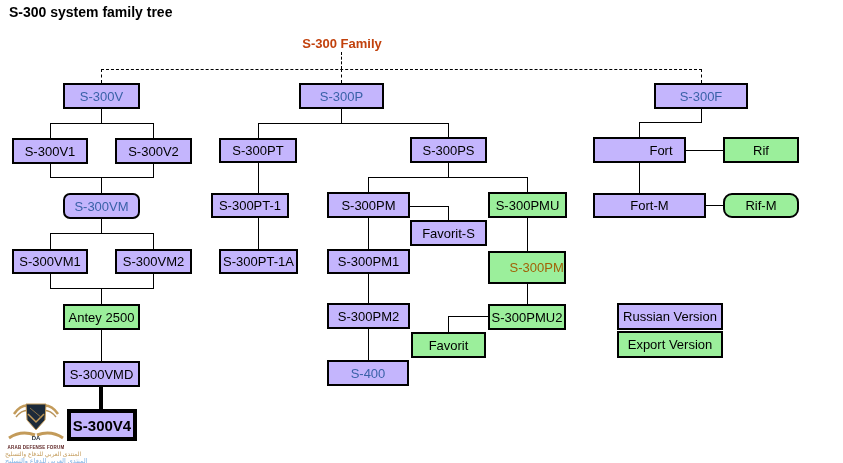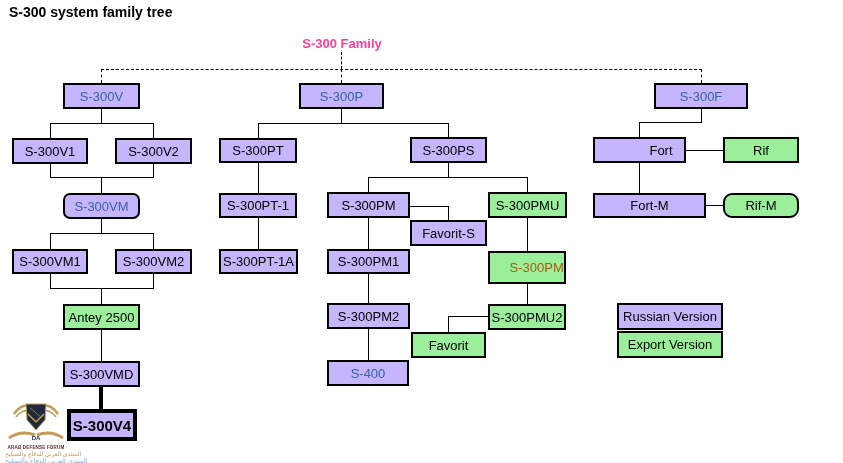--- a/index.html
+++ b/index.html
@@ -6,21 +6,21 @@
   body{
     width:843px;height:463px;position:relative;overflow:hidden;
     background:#ffffff;font-family:"Liberation Sans","DejaVu Sans",sans-serif;
   }
   .title{
     position:absolute;left:9px;top:4px;font-size:14px;font-weight:bold;color:#000;
     white-space:nowrap;
   }
   .family-label{
     position:absolute;left:300px;top:36px;width:84px;text-align:center;
-    font-size:13px;font-weight:bold;color:#ec4899;white-space:nowrap;
+    font-size:13px;font-weight:bold;color:#c2410c;white-space:nowrap;
   }
   .node{
     position:absolute;box-sizing:border-box;border:2px solid #000;background:#c4b5fd;
     display:flex;align-items:center;justify-content:center;
     font-size:13px;color:#000;white-space:nowrap;overflow:hidden;
   }
   .node.green{background:#9BEF9B;}
   .node.thick{border-width:4px;font-weight:bold;font-size:15px;}
   .seg{position:absolute;background:#000;}
   .dash-h{position:absolute;border-top:1px dashed #000;height:0;}
@@ -92,21 +92,21 @@
     <div class="node" style="left: 63px; top: 83px; width: 77px; height: 26px; color: rgb(58, 98, 168);">S-300V</div>
     <div class="node" style="left: 299px; top: 83px; width: 85px; height: 26px; color: rgb(58, 98, 168);">S-300P</div>
     <div class="node" style="left: 654px; top: 83px; width: 94px; height: 26px; color: rgb(58, 98, 168);">S-300F</div>
     <div class="node" style="left: 12px; top: 138px; width: 76px; height: 26px;">S-300V1</div>
     <div class="node" style="left: 115px; top: 138px; width: 77px; height: 26px;">S-300V2</div>
     <div class="node" style="left: 219px; top: 138px; width: 78px; height: 25px;">S-300PT</div>
     <div class="node" style="left: 410px; top: 137px; width: 77px; height: 26px;">S-300PS</div>
     <div class="node" style="left: 593px; top: 137px; width: 93px; height: 26px; padding-left: 43px;">Fort</div>
     <div class="node green" style="left: 723px; top: 137px; width: 76px; height: 26px;">Rif</div>
     <div class="node" style="left: 63px; top: 193px; width: 77px; height: 26px; color: rgb(58, 98, 168); border-radius: 7px;">S-300VM</div>
-    <div class="node" style="left: 219px; top: 193px; width: 78px; height: 25px;">S-300PT-1</div>
+    <div class="node" style="left: 211px; top: 193px; width: 78px; height: 25px;">S-300PT-1</div>
     <div class="node" style="left: 327px; top: 192px; width: 83px; height: 26px;">S-300PM</div>
     <div class="node green" style="left: 488px; top: 192px; width: 79px; height: 26px;">S-300PMU</div>
     <div class="node" style="left: 593px; top: 193px; width: 113px; height: 25px;">Fort-M</div>
     <div class="node green" style="left: 723px; top: 193px; width: 76px; height: 25px; border-radius: 9px;">Rif-M</div>
     <div class="node" style="left: 410px; top: 220px; width: 77px; height: 26px;">Favorit-S</div>
     <div class="node" style="left: 12px; top: 249px; width: 76px; height: 25px;">S-300VM1</div>
     <div class="node" style="left: 115px; top: 249px; width: 77px; height: 25px;">S-300VM2</div>
     <div class="node" style="left: 219px; top: 249px; width: 79px; height: 25px;">S-300PT-1A</div>
     <div class="node" style="left: 327px; top: 249px; width: 83px; height: 25px;">S-300PM1</div>
     <div class="node green" style="left: 488px; top: 251px; width: 78px; height: 33px; color: #a16207; padding-left: 36px;">S-300PMU1</div>

